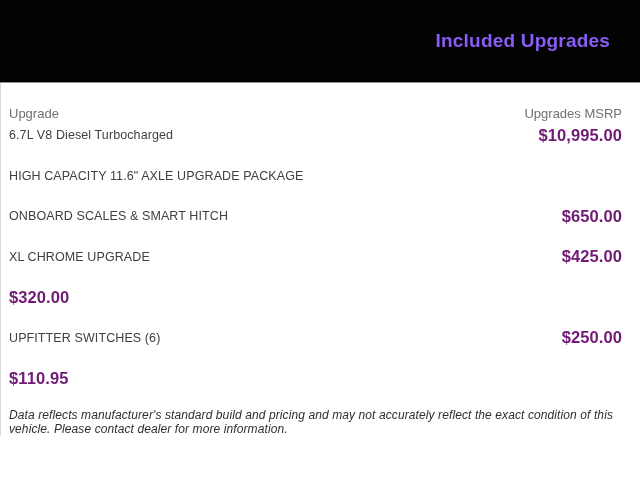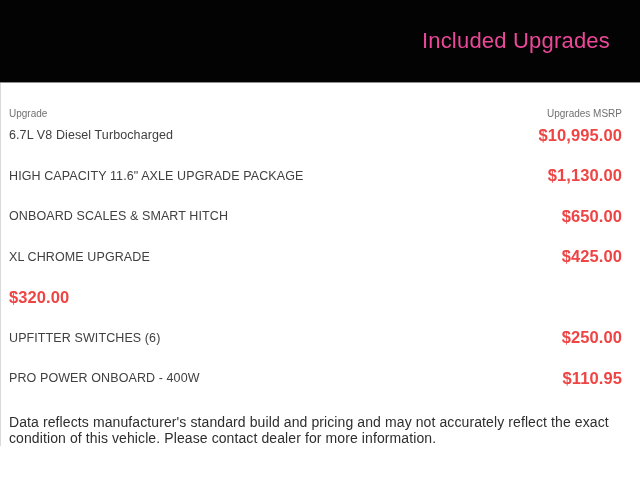--- a/index.html
+++ b/index.html
@@ -19,62 +19,63 @@
     height: 83px;
     background: #030303;
     border-bottom: 1px solid #8e8e8e;
     display: flex;
     align-items: center;
     justify-content: flex-end;
     padding-right: 30px;
     box-sizing: border-box;
   }
   .header-title {
-    color: #ec4899;
-    font-size: 22px;
-    font-weight: 400;
+    color: #8b5cf6;
+    font-size: 19px;
+    font-weight: 700;
     letter-spacing: 0.2px;
   }
   .content {
     border-left: 1px solid #d9d9d9;
     padding: 0 18px 0 8px;
     box-sizing: border-box;
   }
   .col-header {
     height: 32px;
     display: flex;
     align-items: center;
     justify-content: space-between;
   }
   .col-header span {
     color: #707070;
-    font-size: 10px;
+    font-size: 13px;
     margin-top: 28px;
   }
   .upgrade-row {
     height: 40.5px;
     display: flex;
     align-items: center;
     justify-content: space-between;
   }
   .upgrade-label {
     color: #404040;
     font-size: 12.5px;
     letter-spacing: 0.1px;
   }
   .upgrade-price {
-    color: #ef4444;
+    color: #701a75;
     font-size: 16.5px;
     font-weight: 700;
     letter-spacing: 0.1px;
   }
   .disclaimer {
-    margin-top: 15px;
+    margin-top: 9px;
     color: #2e2e2e;
-    font-size: 14px;
+    font-size: 12px;
+    font-style: italic;
     letter-spacing: 0.1px;
   }
 </style>
 </head>
 <body>
 
 <div class="page">
 
   <div class="header-bar">
     <span class="header-title">Included Upgrades</span>
@@ -86,38 +87,36 @@
       <span>Upgrade</span>
       <span>Upgrades MSRP</span>
     </div>
 
     <div class="upgrade-row">
       <span class="upgrade-label">6.7L V8 Diesel Turbocharged</span>
       <span class="upgrade-price">$10,995.00</span>
     </div>
     <div class="upgrade-row">
       <span class="upgrade-label">HIGH CAPACITY 11.6" AXLE UPGRADE PACKAGE</span>
-      <span class="upgrade-price">$1,130.00</span>
     </div>
     <div class="upgrade-row">
       <span class="upgrade-label">ONBOARD SCALES &amp; SMART HITCH</span>
       <span class="upgrade-price">$650.00</span>
     </div>
     <div class="upgrade-row">
       <span class="upgrade-label">XL CHROME UPGRADE</span>
       <span class="upgrade-price">$425.00</span>
     </div>
     <div class="upgrade-row">
       <span class="upgrade-price">$320.00</span>
     </div>
     <div class="upgrade-row">
       <span class="upgrade-label">UPFITTER SWITCHES (6)</span>
       <span class="upgrade-price">$250.00</span>
     </div>
     <div class="upgrade-row">
-      <span class="upgrade-label">PRO POWER ONBOARD - 400W</span>
       <span class="upgrade-price">$110.95</span>
     </div>
 
     <div class="disclaimer">Data reflects manufacturer's standard build and pricing and may not accurately reflect the exact condition of this vehicle. Please contact dealer for more information.</div>
 
   </div>
 </div>
 
 </body></html>

